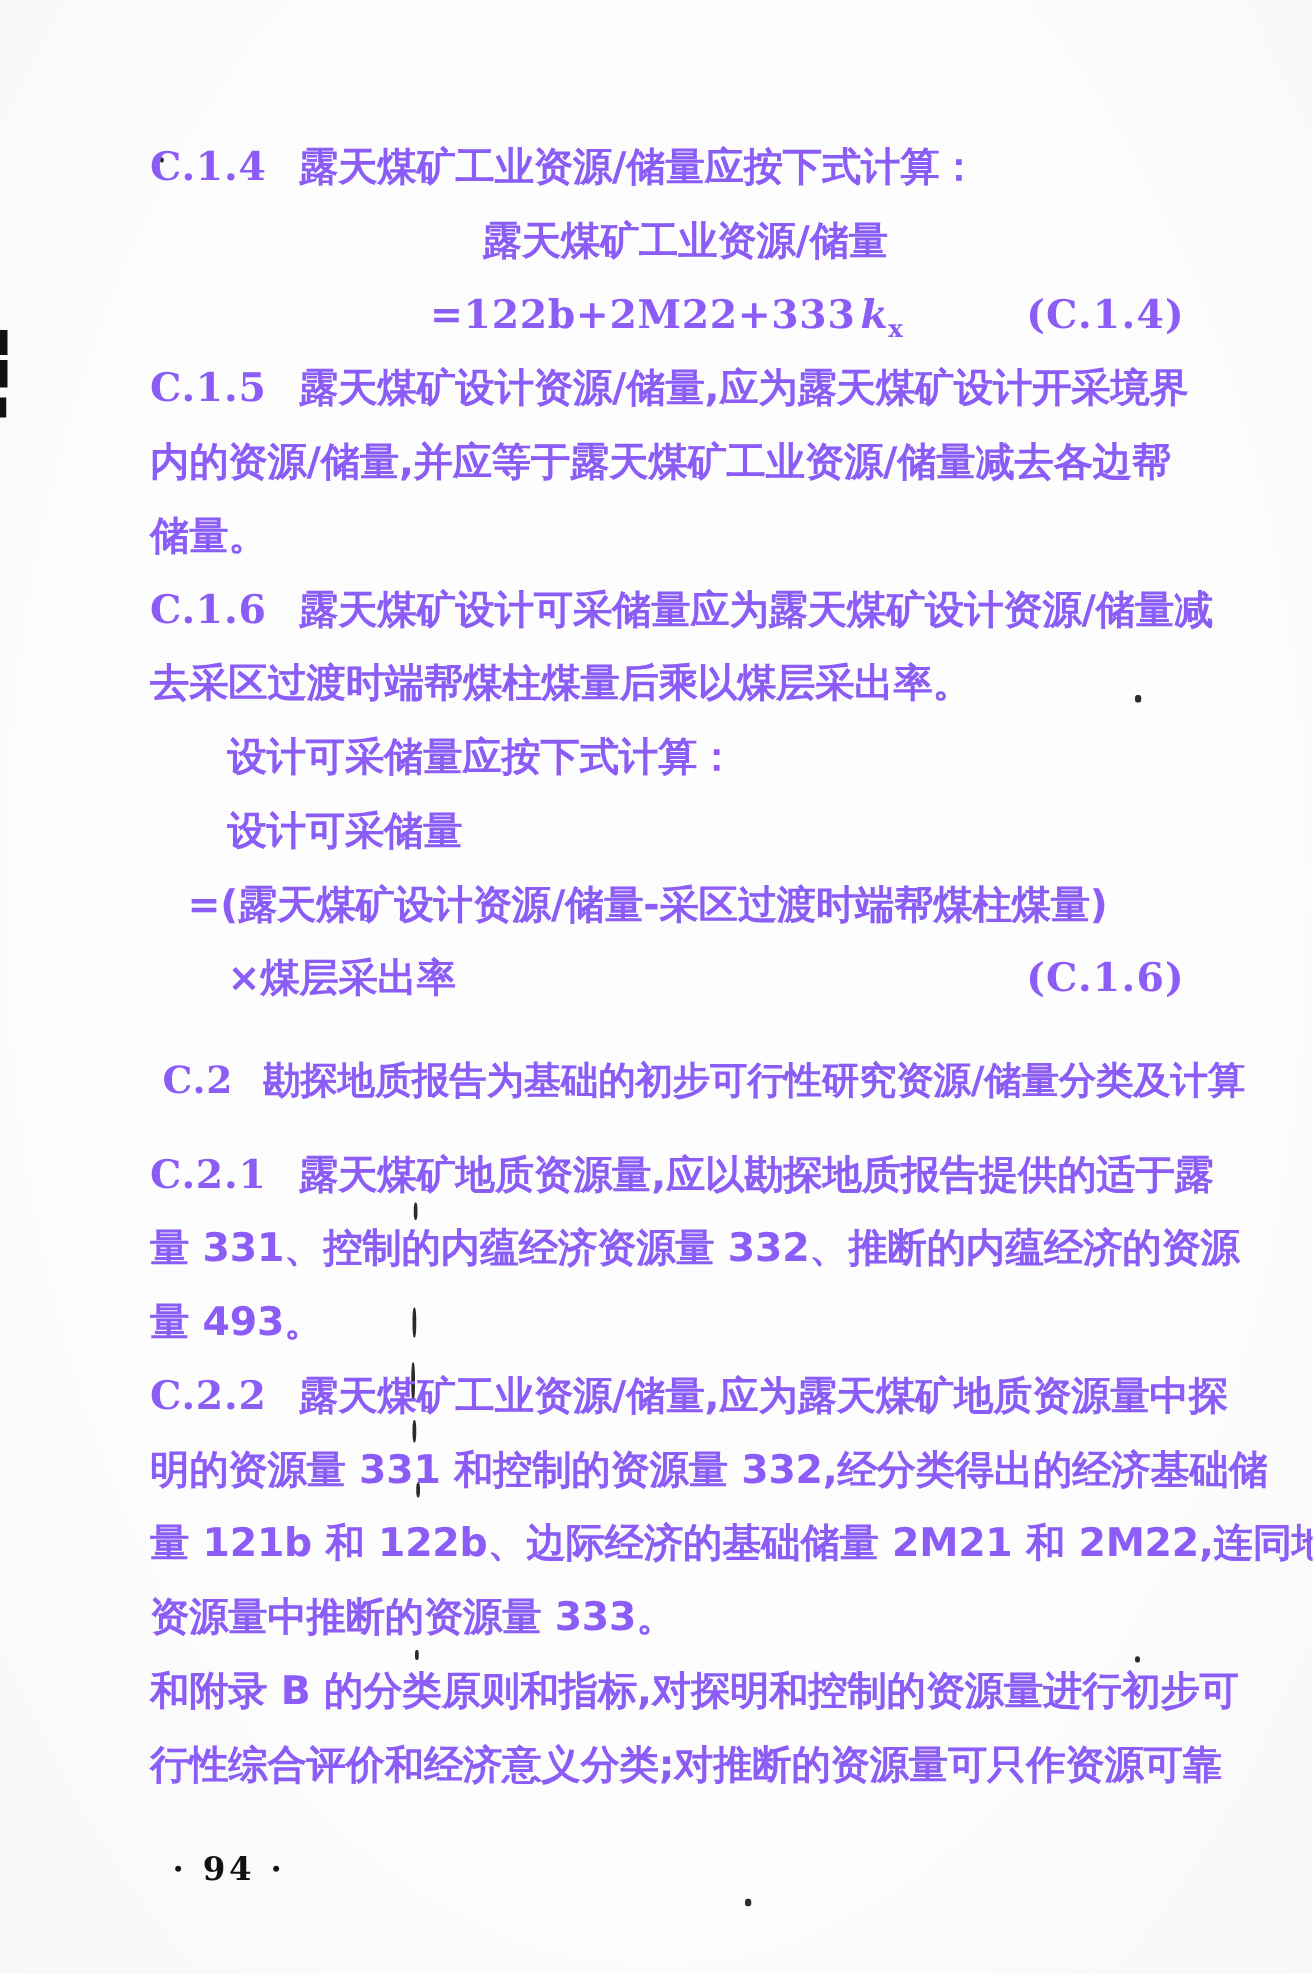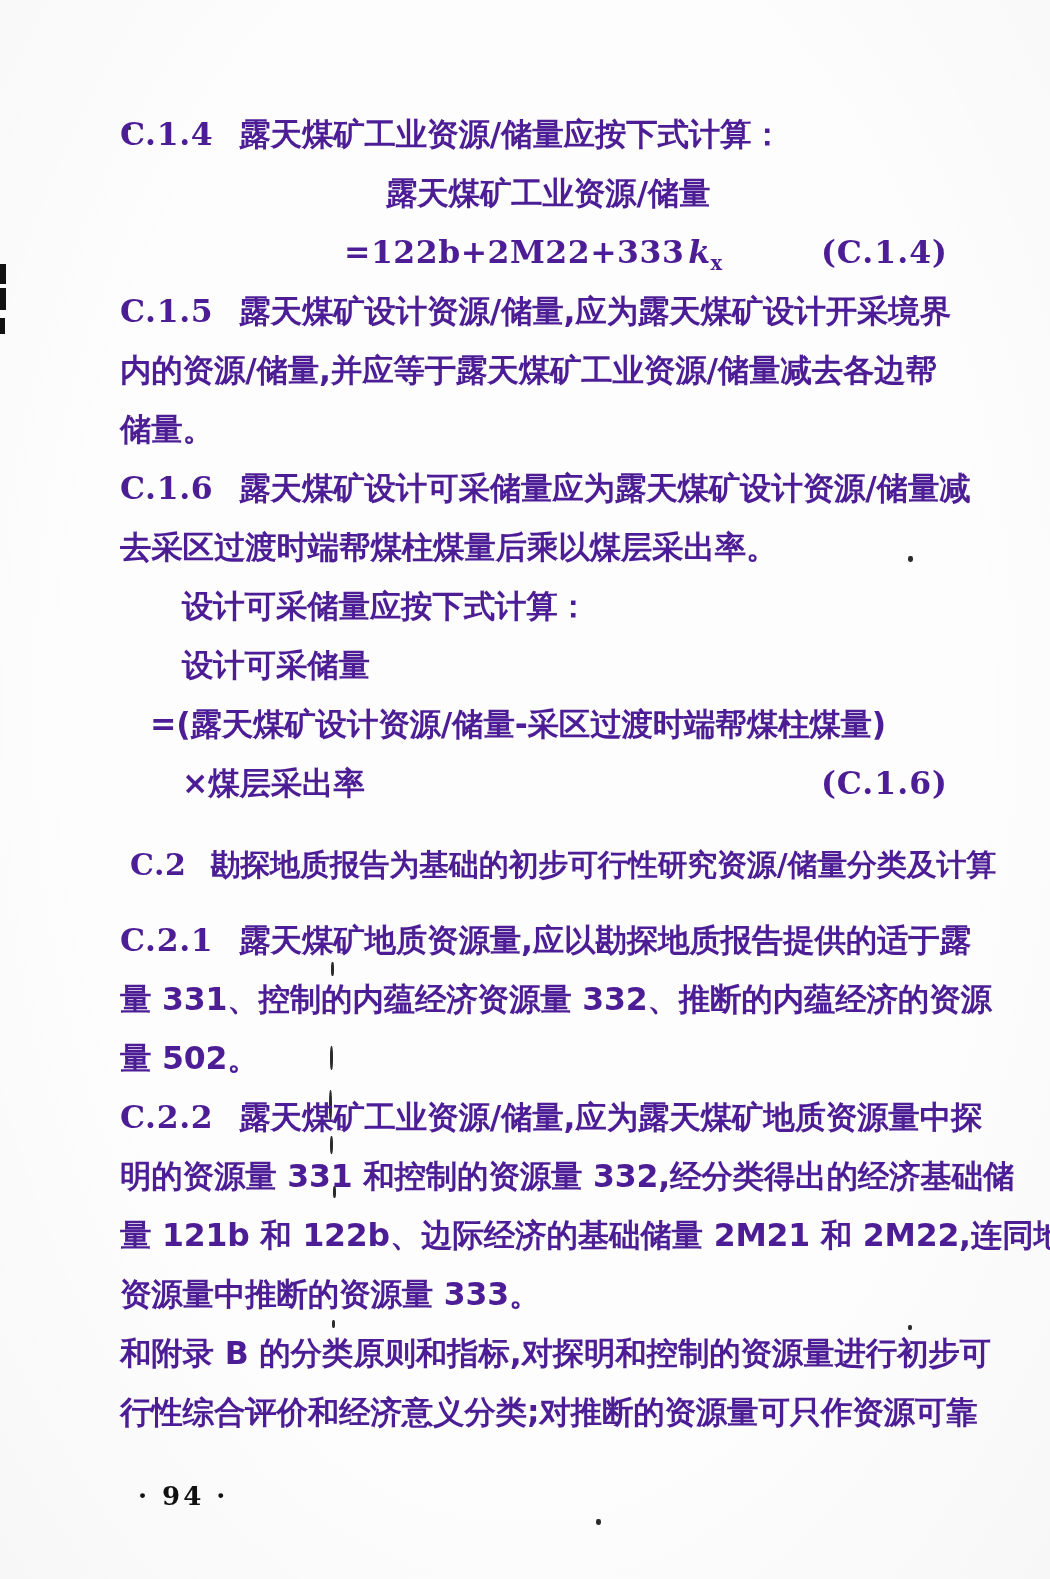--- a/index.html
+++ b/index.html
@@ -41,21 +41,21 @@
   }
 
   .line {
     position: relative;
     height: 59px;
     line-height: 59px;
     white-space: nowrap;
     font-size: 31.5px;
     letter-spacing: 0.4px;
     font-weight: 700;
-    color: #4c1d95;
+    color: #8b5cf6;
   }
 
   
   .cn {
     font-family: "DejaVu Sans", "Liberation Sans", sans-serif;
     font-weight: 700;
     letter-spacing: -0.2px;
   }
 
   
@@ -217,21 +217,21 @@
 
     <div class="gap-sm"></div>
 
     <div class="line">
       <span class="num">C.2.1</span><span class="cn">露天煤矿地质资源量,应以勘探地质报告提供的适于露</span>
     </div>
     <div class="line">
       <span class="cn">量 331、控制的内蕴经济资源量 332、推断的内蕴经济的资源</span>
     </div>
     <div class="line">
-      <span class="cn">量 502。</span>
+      <span class="cn">量 493。</span>
     </div>
 
     <div class="line">
       <span class="num">C.2.2</span><span class="cn">露天煤矿工业资源/储量,应为露天煤矿地质资源量中探</span>
     </div>
     <div class="line">
       <span class="cn">明的资源量 331 和控制的资源量 332,经分类得出的经济基础储</span>
     </div>
     <div class="line">
       <span class="cn">量 121b 和 122b、边际经济的基础储量 2M21 和 2M22,连同地质</span>

